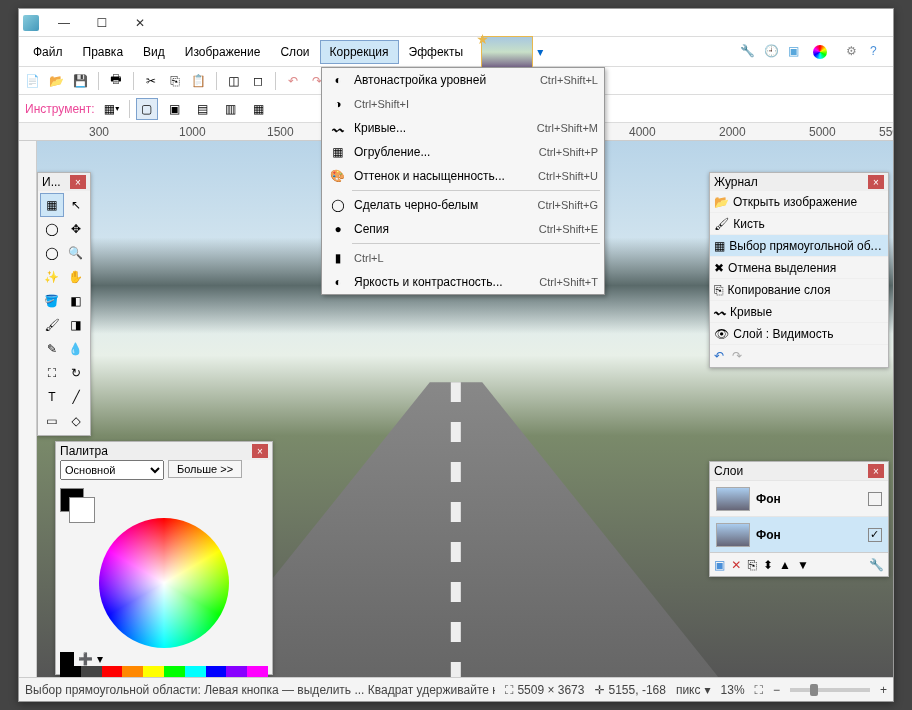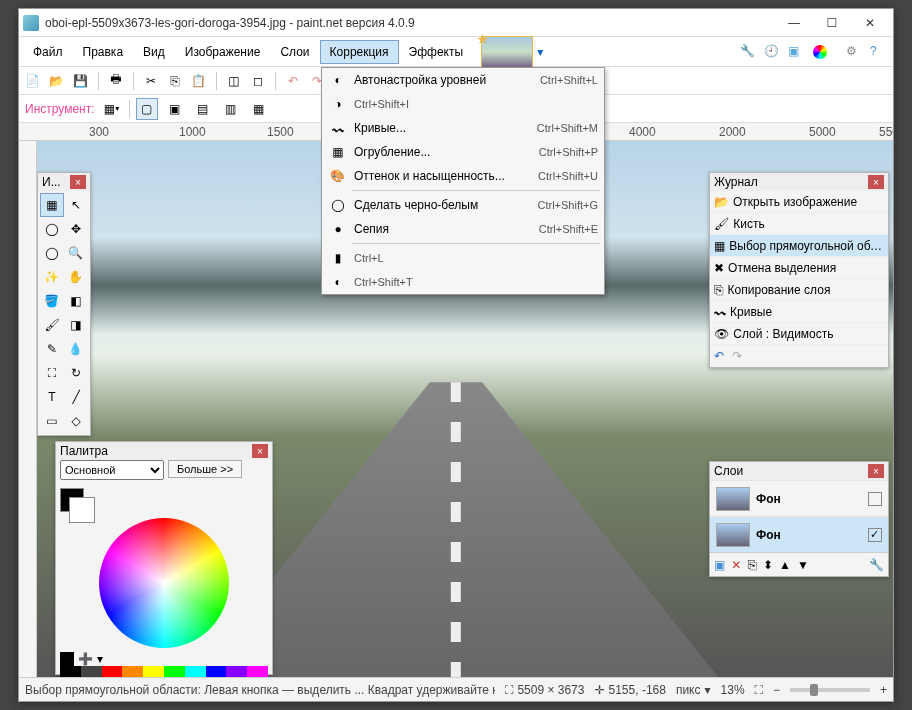--- a/index.html
+++ b/index.html
@@ -72,21 +72,20 @@
 .chk{width:14px;height:14px;border:1px solid #888;display:inline-block;margin-left:auto}
 .chk.on::after{content:"✓";font-size:11px;position:relative;top:-2px;left:1px}
 </style>
 </head>
 <body>
 
 <div class="window">
 
   <div class="titlebar">
     <div class="icon"></div>
-    <div class="title">oboi-epl-5509x3673-les-gori-doroga-3954.jpg - paint.net версия 4.0.9</div>
     <div class="winbtn">—</div>
     <div class="winbtn">☐</div>
     <div class="winbtn close">✕</div>
   </div>
 
   <div class="menubar">
     <div class="menuitem">Файл</div>
     <div class="menuitem">Правка</div>
     <div class="menuitem">Вид</div>
     <div class="menuitem">Изображение</div>
@@ -205,20 +204,21 @@
         <div class="lab">Сепия</div>
         <div class="sc">Ctrl+Shift+E</div>
       </div>
       <div class="dsep"></div>
       <div class="row">
         <div class="ic">▮</div>
         <div class="sc">Ctrl+L</div>
       </div>
       <div class="row">
         <div class="ic">◐</div>
+        <div class="lab">Яркость и контрастность...</div>
         <div class="sc">Ctrl+Shift+T</div>
       </div>
     </div>
 
   <div class="panel tools-panel">
     <div class="phead">
         <span>И...</span>
         <span class="px">×</span>
       </div>
     <div class="tools-grid">

